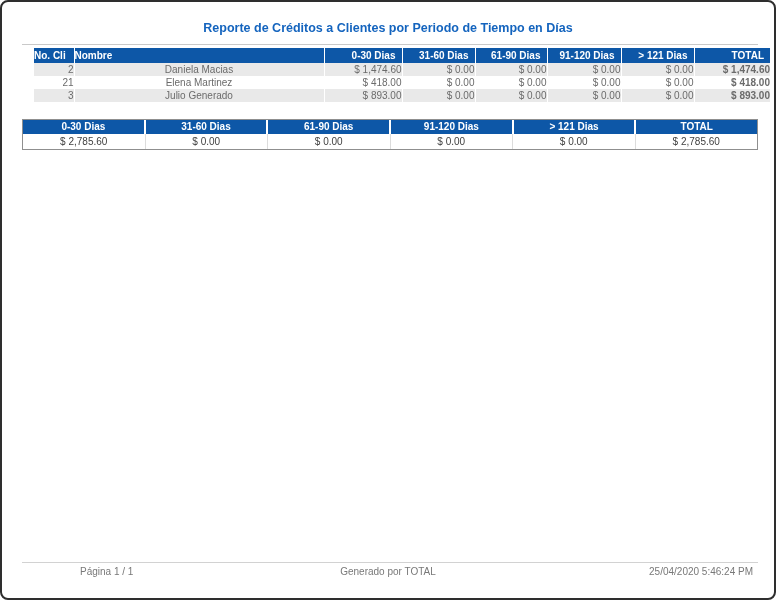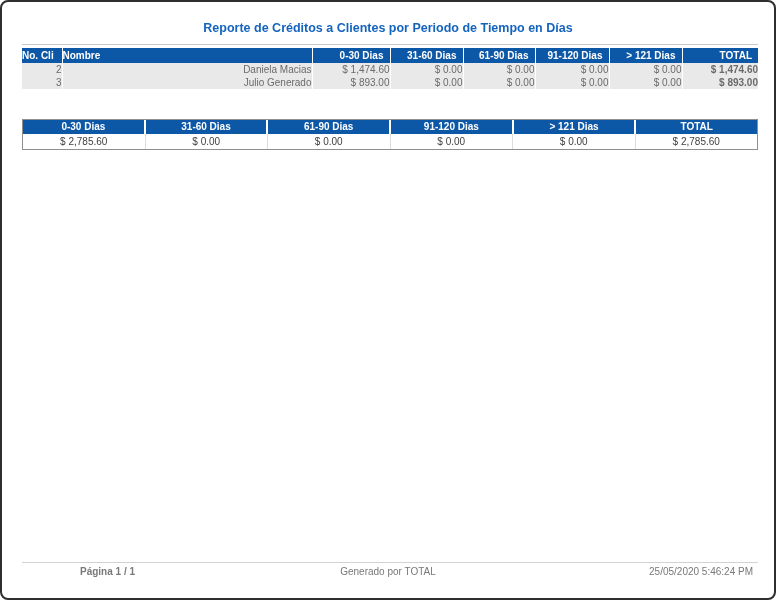--- a/index.html
+++ b/index.html
@@ -34,21 +34,21 @@
     width: 736px;
     height: 1px;
     background: #c9c9c9;
   }
   #top-rule { top: 42px; }
   #footer-rule { top: 560px; background: #d2d2d2; }
 
   table.main {
     position: absolute;
     top: 46px;
-    left: 20px;
+    left: 32px;
     width: 736px;
     border-collapse: collapse;
     table-layout: fixed;
     font-size: 10px;
   }
   table.main th {
     background: #0d57a7;
     color: #ffffff;
     font-weight: bold;
     height: 15px;
@@ -65,21 +65,21 @@
     height: 13px;
     color: #6b6b6b;
     padding: 0;
     border-right: 1px solid #ffffff;
     white-space: nowrap;
     overflow: hidden;
   }
   table.main td:last-child { border-right: none; }
   tr.stripe td { background: #e9e9e9; }
   td.c-num   { text-align: right; padding-right: 10px; }
-  td.c-name  { text-align: right;  padding-left: 4px; }
+  td.c-name  { text-align: center;  padding-left: 4px; }
   td.c-money { text-align: right; padding-right: 11px; }
   td.c-total { text-align: right; padding-right: 5px; color: #1d1d1d; font-weight: bold; }
 
   .resumen {
     position: absolute;
     top: 117px;
     left: 20px;
     width: 736px;
     box-sizing: border-box;
     border: 1px solid #8f8f8f;
@@ -121,21 +121,21 @@
   .resumen-row.values .cell:first-child { border-left: none; }
 
   .footer-text {
     position: absolute;
     top: 564px;
     font-size: 10px;
     color: #787878;
     white-space: nowrap;
   }
   #footer-center { left: 0; width: 100%; text-align: center; }
-  #footer-page { left: 78px; font-weight: bold; }
+  #footer-page { left: 78px; }
   #footer-date { right: 21px; }
 </style>
 </head>
 <body>
 
 <div class="page">
 
   <div class="report-title">Reporte de Créditos a Clientes por Periodo de Tiempo en Días</div>
 
   <div class="rule" id="top-rule"></div>
@@ -167,20 +167,30 @@
       <tr class="stripe">
         <td class="c-num">2</td>
         <td class="c-name">Daniela Macias</td>
         <td class="c-money">$ 1,474.60</td>
         <td class="c-money">$ 0.00</td>
         <td class="c-money">$ 0.00</td>
         <td class="c-money">$ 0.00</td>
         <td class="c-money">$ 0.00</td>
         <td class="c-total">$ 1,474.60</td>
       </tr>
+      <tr>
+        <td class="c-num">21</td>
+        <td class="c-name">Elena Martinez</td>
+        <td class="c-money">$ 418.00</td>
+        <td class="c-money">$ 0.00</td>
+        <td class="c-money">$ 0.00</td>
+        <td class="c-money">$ 0.00</td>
+        <td class="c-money">$ 0.00</td>
+        <td class="c-total">$ 418.00</td>
+      </tr>
       <tr class="stripe">
         <td class="c-num">3</td>
         <td class="c-name">Julio Generado</td>
         <td class="c-money">$ 893.00</td>
         <td class="c-money">$ 0.00</td>
         <td class="c-money">$ 0.00</td>
         <td class="c-money">$ 0.00</td>
         <td class="c-money">$ 0.00</td>
         <td class="c-total">$ 893.00</td>
       </tr>
@@ -202,15 +212,15 @@
       <div class="cell">$ 0.00</div>
       <div class="cell">$ 0.00</div>
       <div class="cell">$ 0.00</div>
       <div class="cell">$ 2,785.60</div>
     </div>
   </div>
 
   <div class="rule" id="footer-rule"></div>
   <div class="footer-text" id="footer-center">Generado por TOTAL</div>
   <div class="footer-text" id="footer-page">Página 1 / 1</div>
-  <div class="footer-text" id="footer-date">25/05/2020 5:46:24 PM</div>
+  <div class="footer-text" id="footer-date">25/04/2020 5:46:24 PM</div>
 
 </div>
 
 </body></html>

